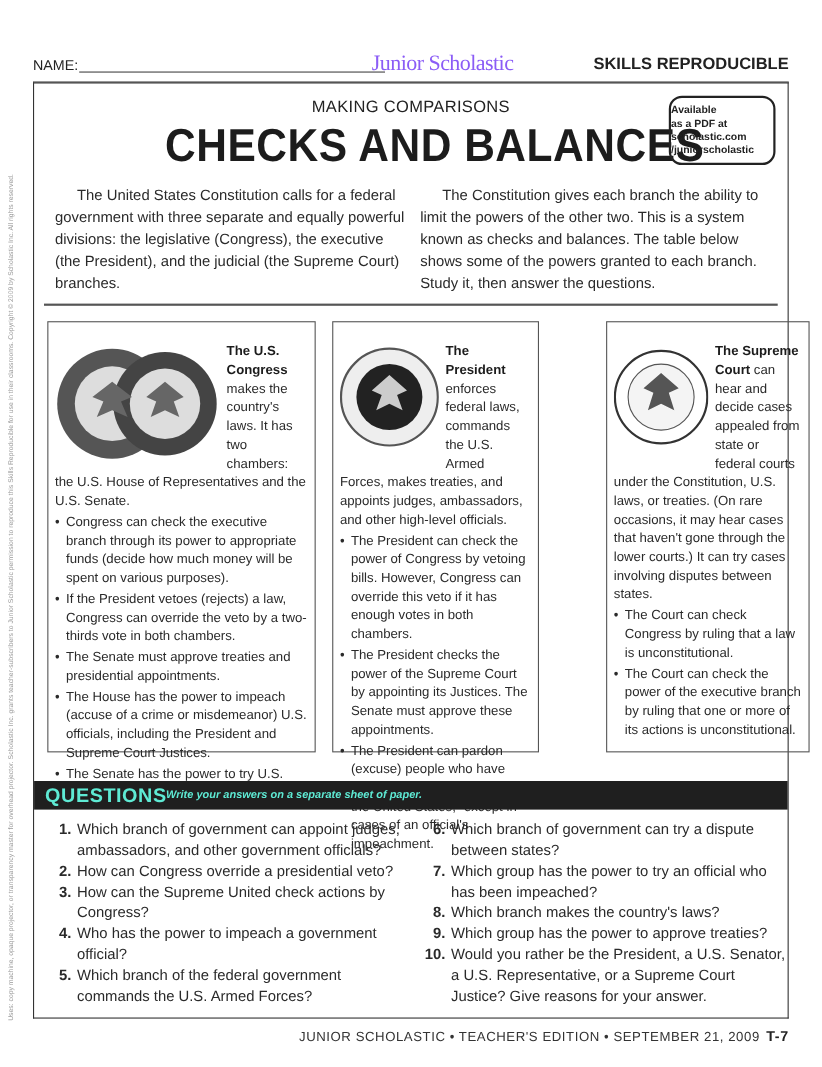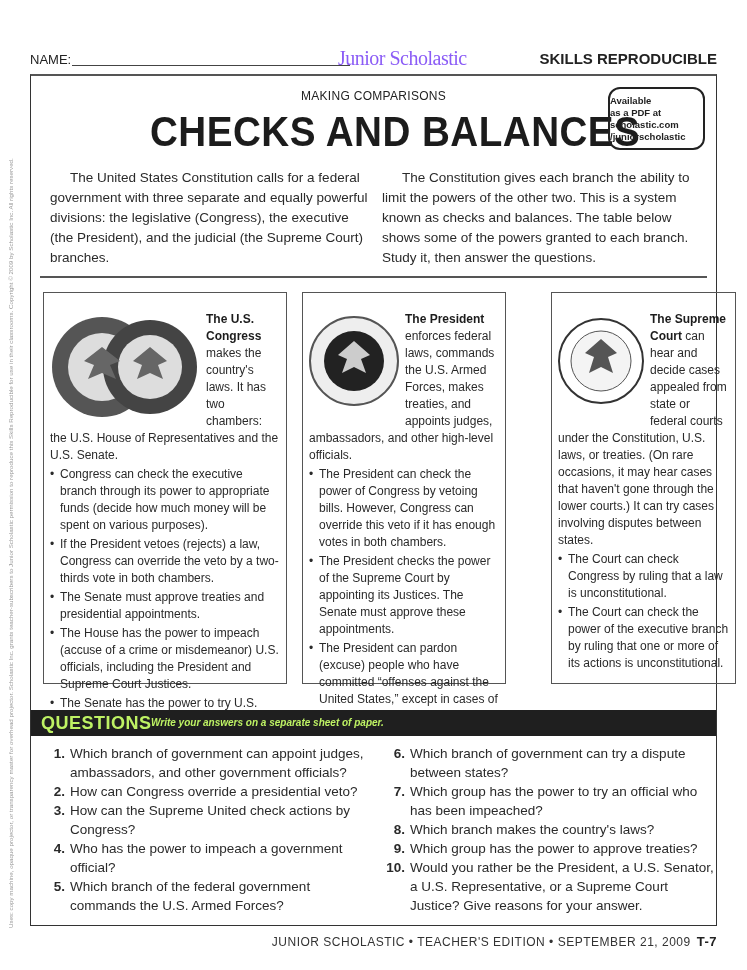--- a/index.html
+++ b/index.html
@@ -13,44 +13,44 @@
   .topbar { position:absolute; top:47px; left:30px; right:30px; height:24px; }
   .name-label { position:absolute; left:0; top:5px; font-size:13px; color:#222;
                 font-family:"Liberation Sans Narrow","Liberation Sans",sans-serif; }
   .name-line { position:absolute; left:42px; top:18px; width:278px; border-bottom:1.5px solid #444; }
   .brand { position:absolute; left:308px; top:0; font-family:"Liberation Serif", serif;
            font-size:20px; color:#8b5cf6; letter-spacing:-0.5px; }
   .skills { position:absolute; right:0; top:3px; font-weight:bold; font-size:15px; color:#222; }
   .frame { position:absolute; left:30px; top:74px; width:687px; height:852px;
            border:1.5px solid #333; box-sizing:border-box; border-top:2px solid #555; }
   .kicker { position:absolute; top:89px; left:0; width:747px; text-align:center;
-            font-size:12px; color:#222; letter-spacing:0.3px; box-sizing:border-box;}
+            font-size:15px; color:#222; letter-spacing:0.3px; box-sizing:border-box;}
   .title { position:absolute; top:108px; left:150px; font-size:42px; font-weight:bold;
            color:#1c1c1c; letter-spacing:0.5px; transform:scaleX(0.92); transform-origin:left; }
   .pdf-badge { position:absolute; left:608px; top:87px; width:97px; height:63px;
                border:2px solid #222; border-radius:12px; box-sizing:border-box;
                font-size:9.5px; font-weight:bold; text-align:left; line-height:12px;
                padding-top:6px; color:#222; }
   .intro { position:absolute; top:168px; font-size:13.5px; line-height:20px; color:#2a2a2a; }
   .intro p { margin:0; text-indent:20px; }
   .intro.left { left:50px; width:320px; }
   .intro.right { left:382px; width:330px; }
   .rule { position:absolute; left:40px; width:667px; top:276px; border-top:2px solid #555; }
   .col { position:absolute; top:292px; border:1.5px solid #555; box-sizing:border-box;
          font-size:12px; line-height:17px; color:#2a2a2a; padding:18px 6px 0 6px; }
   .col.c1 { left:43px; width:244px; height:392px; }
-  .col.c2 { left:302px; width:204px; height:392px; }
+  .col.c2 { left:302px; width:188px; height:392px; }
   .col.c3 { left:551px; width:185px; height:392px; }
   .seal { float:left; margin:2px 6px 2px 0; }
   .col b { font-weight:bold; color:#1c1c1c; }
   .col ul { margin:0; padding:0; list-style:none; }
   .col li { position:relative; padding-left:10px; margin-top:2px; }
   .col li::before { content:"•"; position:absolute; left:0; top:0; }
   .qbar { position:absolute; left:31px; top:710px; width:685px; height:26px; background:#1f1f1f;
-          color:#bef264; }
+          color:#5eead4; }
   .qbar .qtitle { position:absolute; left:10px; top:3px; font-size:18px; font-weight:bold; letter-spacing:0.5px; }
   .qbar .qnote { position:absolute; left:120px; top:7px; font-size:10px; font-style:italic; font-weight:bold; }
   .qcol { position:absolute; top:744px; font-size:13.5px; line-height:19px; color:#2a2a2a; }
   .qcol.left { left:45px; width:320px; }
   .qcol.right { left:385px; width:330px; }
   .q { display:flex; }
   .q .num { width:20px; flex:none; text-align:right; font-weight:bold; margin-right:5px; }
   .q .txt { flex:1; }
   .footer { position:absolute; top:934px; right:30px; font-size:12px; color:#333; letter-spacing:0.5px; }
   .footer b { font-size:13px; margin-left:6px; color:#222; }

